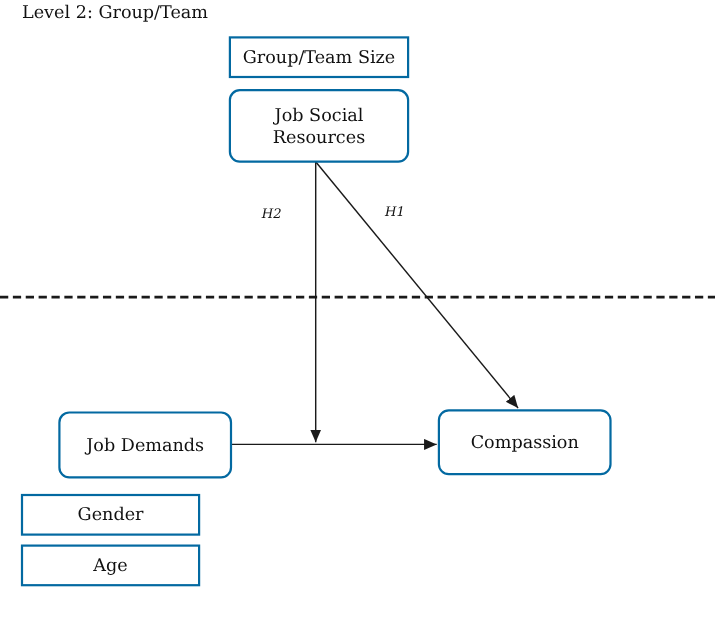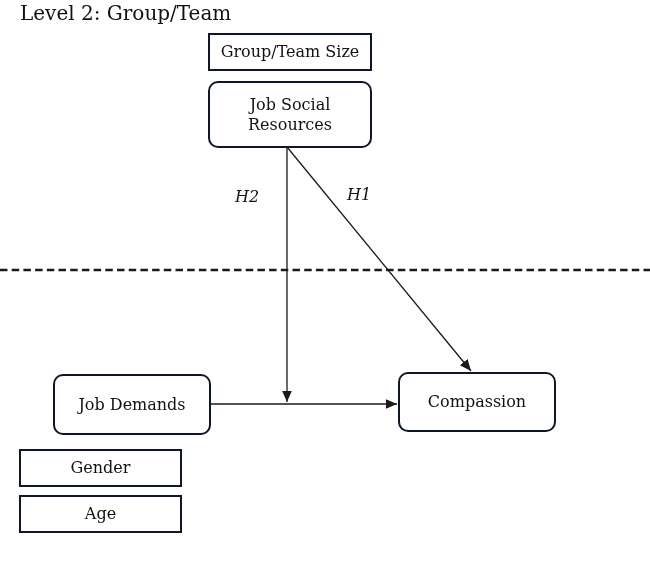--- a/index.html
+++ b/index.html
@@ -20,51 +20,51 @@
     position: absolute;
     left: 0;
     top: 0;
     width: 650px;
     height: 574px;
   }
   .node {
     position: absolute;
     box-sizing: border-box;
     background: #ffffff;
-    border: 2px solid #0f172a;
+    border: 2px solid #0369a1;
     display: flex;
     align-items: center;
     justify-content: center;
     text-align: center;
     font-size: 16px;
     line-height: 1.25;
     color: #111111;
   }
   .node.rounded { border-radius: 10px; }
   .node-group-team-size   { left: 208px; top: 33px;  width: 164px; height: 38px; }
   .node-job-social        { left: 208px; top: 81px;  width: 164px; height: 67px; }
   .node-job-social .inner { max-width: 100px; }
   .node-job-demands       { left: 21px;  top: 374px; width: 158px; height: 61px; margin-left: 32px; }
   .node-compassion        { left: 398px; top: 372px; width: 158px; height: 60px; }
   .node-gender            { left: 19px;  top: 449px; width: 163px; height: 38px; }
   .node-age               { left: 19px;  top: 495px; width: 163px; height: 38px; }
   .level-label {
     position: absolute;
-    font-size: 20px;
+    font-size: 16px;
     color: #111111;
     white-space: nowrap;
     text-align: center;
   }
   .level2-label { left: 20px; top: 1px; }
   .level1-label { left: 20px; top: 552px; }
   .path-label {
     position: absolute;
     width: 44px;
     text-align: center;
-    font-size: 16px;
+    font-size: 12px;
     font-style: italic;
     color: #111111;
   }
   .h2-label { left: 225px; top: 187px; }
   .h1-label { left: 337px; top: 185px; }
 </style>
 </head>
 <body>
 
 <div class="figure">

